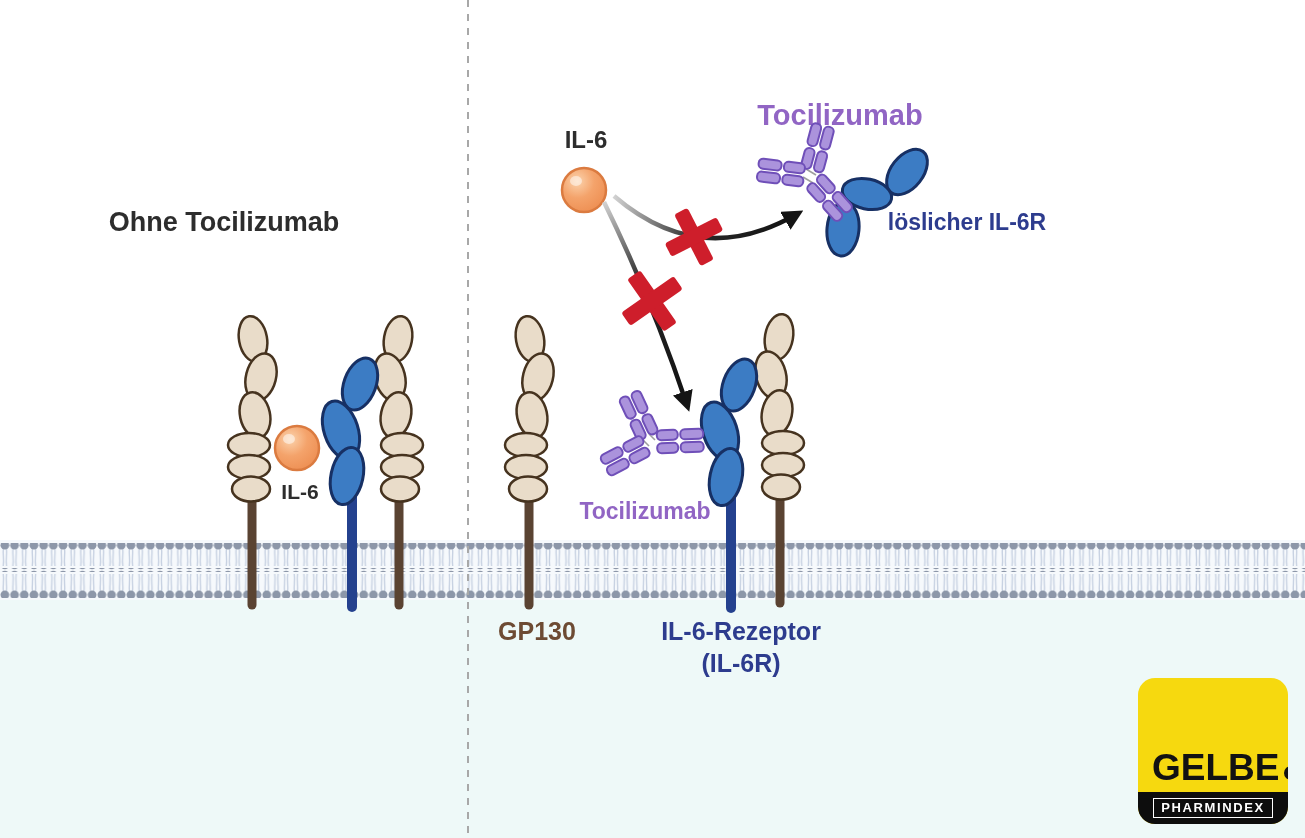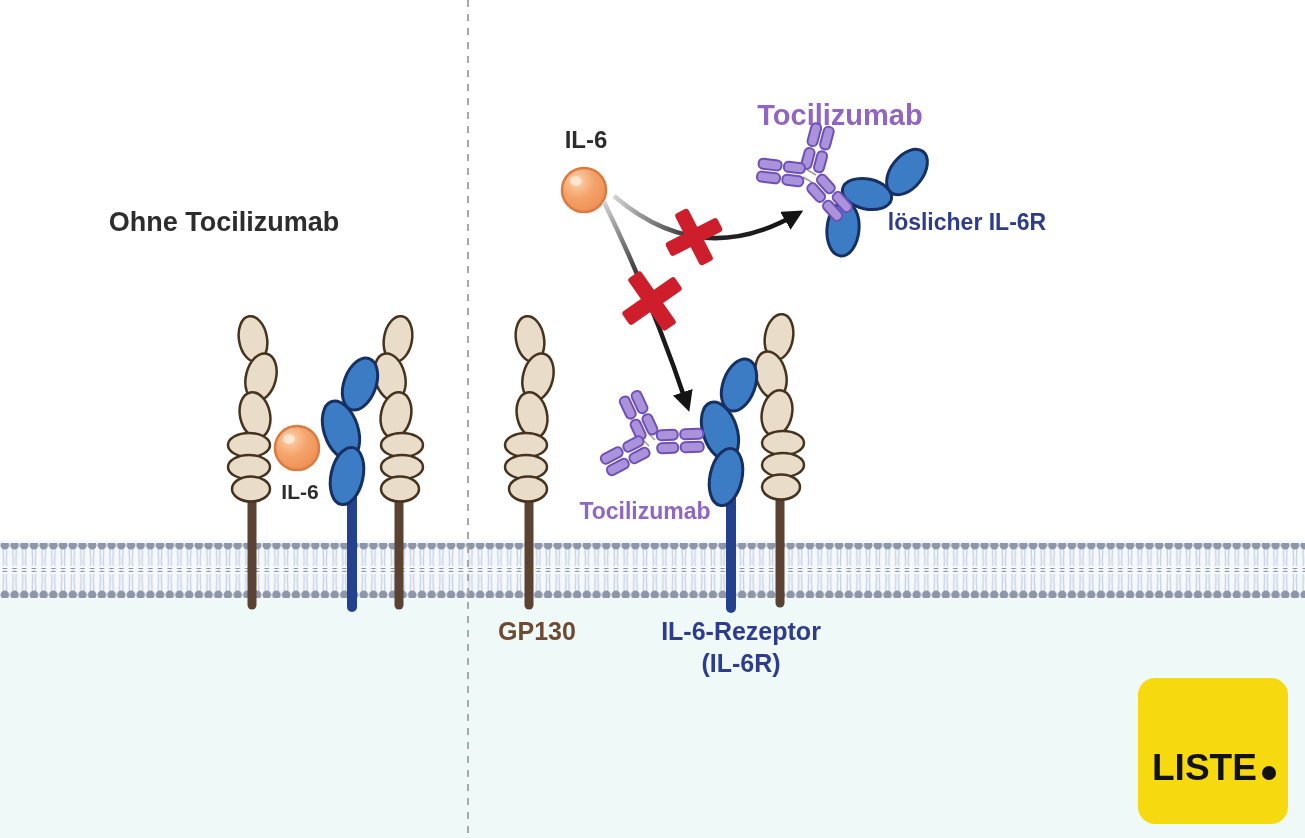--- a/index.html
+++ b/index.html
@@ -166,16 +166,19 @@
   </g>
 
   <text x="645" y="519" font-size="23" class="lbl-purple">Tocilizumab</text>
 
   <text x="537" y="640" font-size="25" class="lbl-brown">GP130</text>
   <text x="741" y="640" font-size="25" class="lbl-navy">IL-6-Rezeptor</text>
   <text x="741" y="672" font-size="25" class="lbl-navy">(IL-6R)</text>
 </svg>
 
 <div class="logo">
-  <div class="logo-word logo-word2"><span>LISTE</span><span class="logo-dot"></span></div>
+  <div class="logo-word logo-word2"><span>GELBE</span><span class="logo-dot"></span></div>
+  <div class="logo-band">
+    <span>PHARMINDEX</span>
+  </div>
 </div>
 
 </div>
 
 </body></html>

